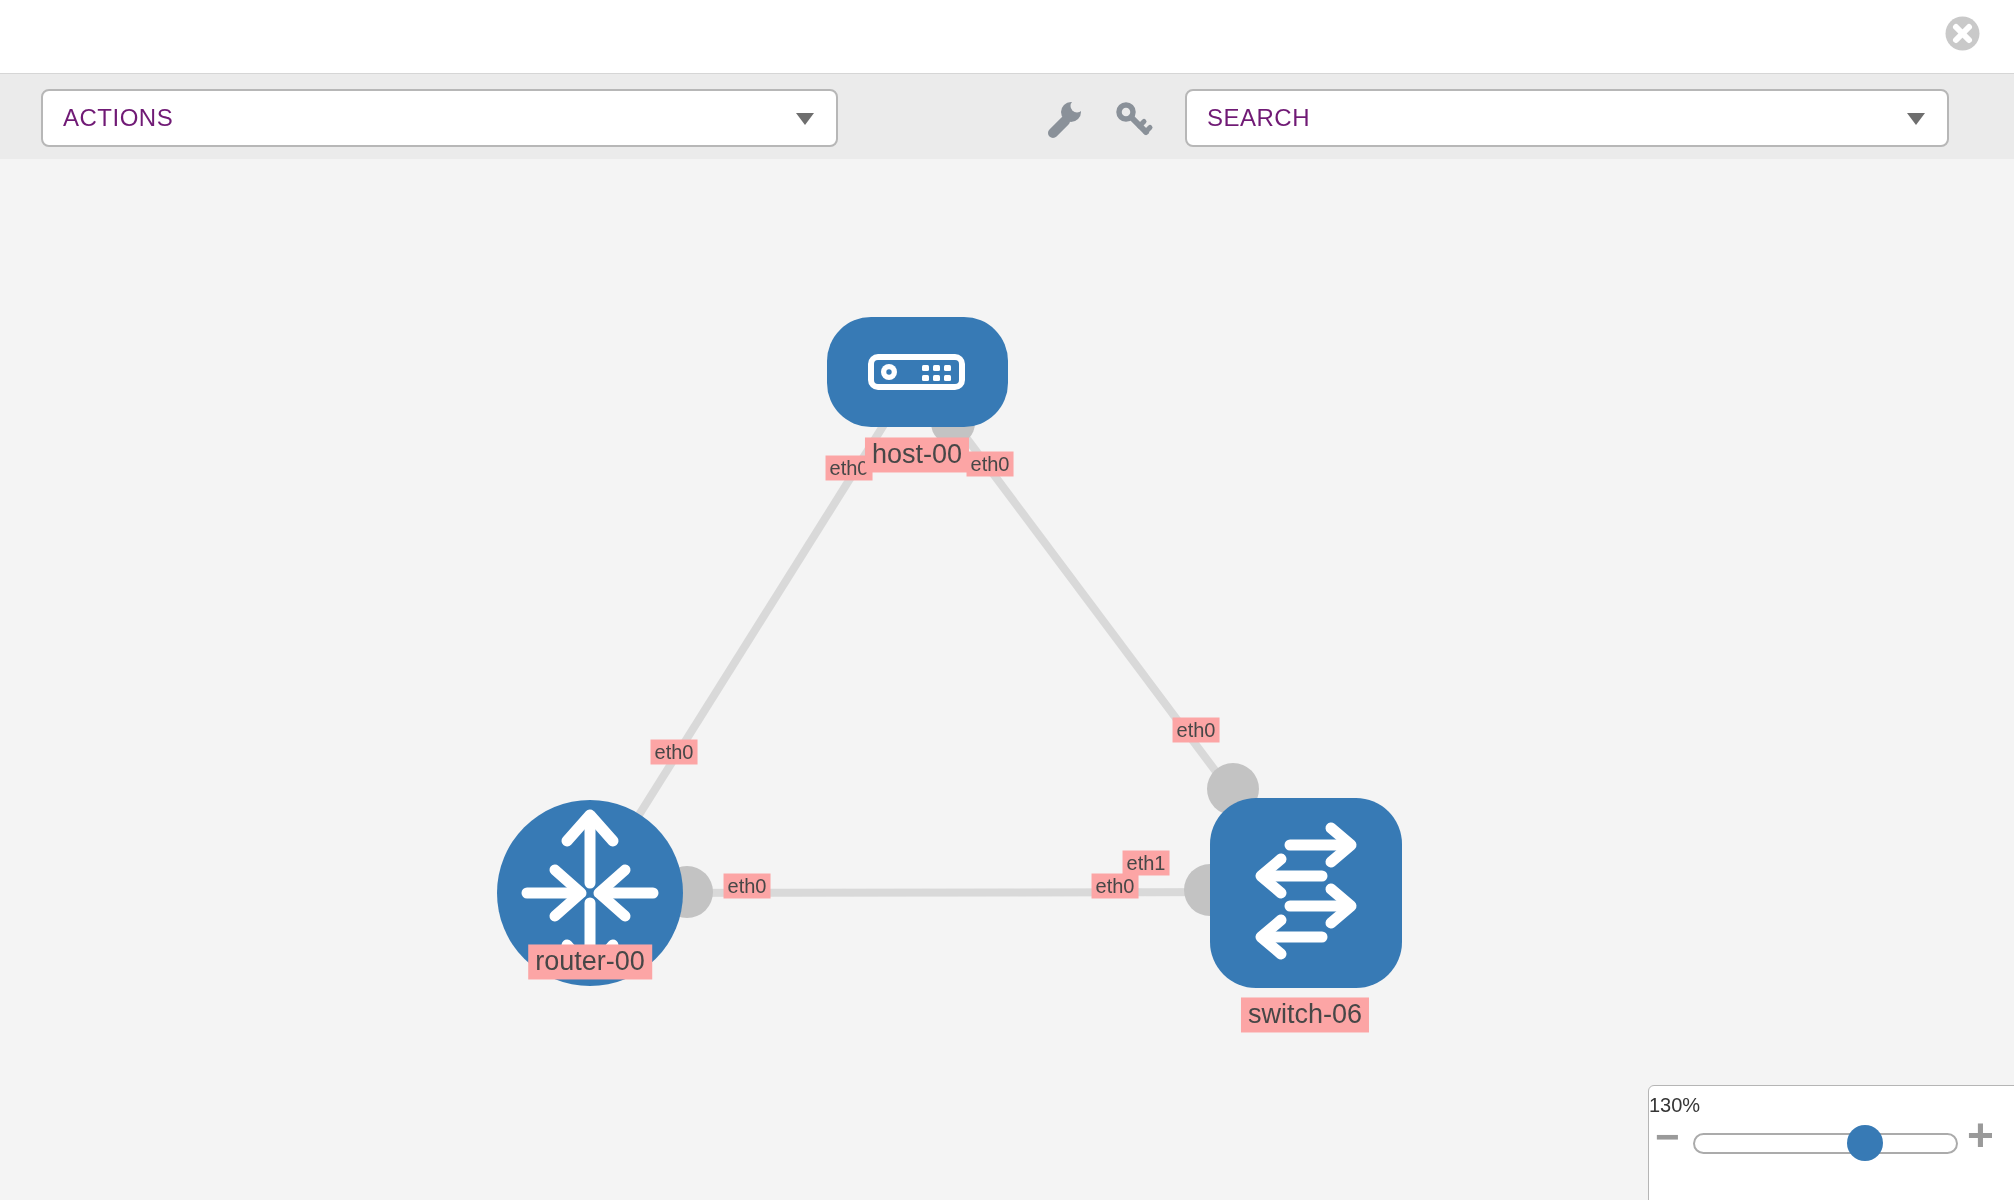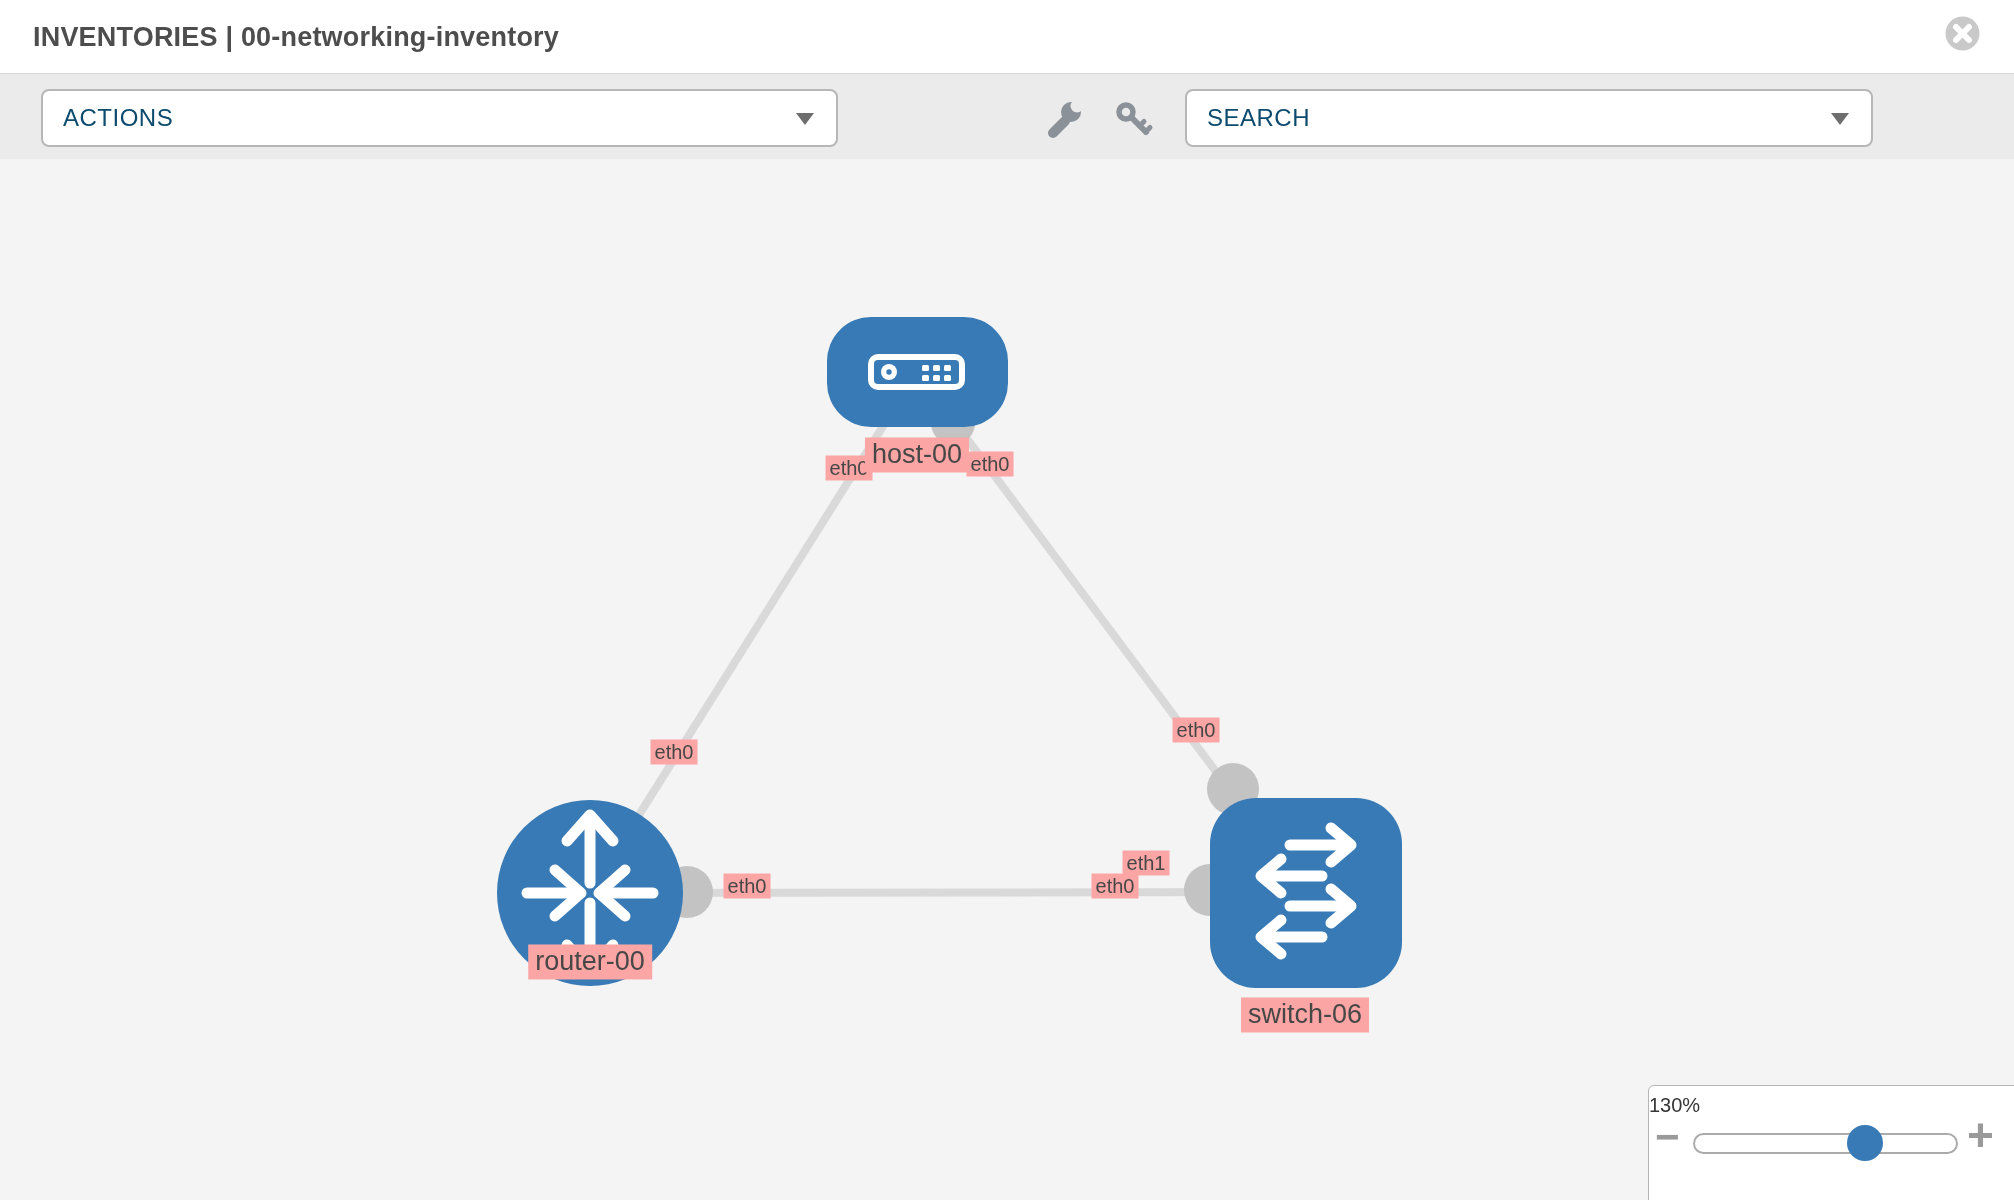--- a/index.html
+++ b/index.html
@@ -11,25 +11,25 @@
   .header{position:absolute;top:0;left:0;width:2014px;height:73px;background:#ffffff;box-sizing:border-box;}
   .page-title{position:absolute;left:33px;top:50%;transform:translateY(-50%);
     font-size:27px;font-weight:bold;color:#4d4d4d;letter-spacing:.2px;white-space:nowrap;}
   .close-btn{position:absolute;right:33px;top:15px;width:37px;height:37px;background:transparent;border:none;padding:0;cursor:pointer;}
 
   
   .toolbar{position:absolute;top:73px;left:0;width:2014px;height:85px;background:#ebebeb;
     border-top:1px solid #d6d6d6;border-bottom:1px solid #c3c3c3;box-sizing:content-box;}
   .select-box{position:absolute;top:15px;height:58px;background:#fff;border:2px solid #b7b7b7;border-radius:8px;
     box-sizing:border-box;display:flex;align-items:center;padding:0 20px;cursor:pointer;}
-  .select-box .select-label{font-size:24px;color:#0c4a6e;letter-spacing:.5px;}
+  .select-box .select-label{font-size:24px;color:#701a75;letter-spacing:.5px;}
   .caret{position:absolute;right:22px;top:50%;margin-top:-5px;width:0;height:0;
     border-left:9px solid transparent;border-right:9px solid transparent;border-top:12px solid #6e6e6e;}
   #actions-select{left:41px;width:797px;}
-  #search-select{left:1185px;width:688px;}
+  #search-select{left:1185px;width:764px;}
   .tool-btn{position:absolute;top:24px;width:44px;height:44px;background:transparent;border:none;padding:0;cursor:pointer;}
   #wrench-btn{left:1042px;}
   #key-btn{left:1111px;}
 
   
   .canvas{position:absolute;top:159px;left:0;width:2014px;height:1041px;background:#f4f4f4;}
   .topo{position:absolute;top:0;left:0;}
   .iface-label,.node-label{
     position:absolute;transform:translate(-50%,-50%);
     background:#fca5a5;color:#474747;white-space:nowrap;line-height:1.15;
@@ -48,21 +48,20 @@
   .zoom-minus{left:6px;top:30px;font-size:42px;line-height:42px;}
   .zoom-plus{left:318px;top:26px;font-size:46px;line-height:46px;}
   .zoom-track{position:absolute;left:44px;top:47px;width:265px;height:21px;background:#fff;
     border:2px solid #ababab;border-radius:12px;box-sizing:border-box;cursor:pointer;}
   .zoom-thumb{position:absolute;left:152px;top:-10px;width:36px;height:36px;border-radius:50%;cursor:grab;}
 </style>
 </head>
 <body>
 
 <div class="header">
-  <div class="page-title">INVENTORIES | 00-networking-inventory</div>
   <button class="close-btn" aria-label="close">
     <svg width="37" height="37" viewBox="0 0 37 37">
       <circle cx="18.5" cy="18.5" r="17" fill="#c9c9c9"></circle>
       <line x1="12" y1="12" x2="25" y2="25" stroke="#fff" stroke-width="6" stroke-linecap="round"></line>
       <line x1="25" y1="12" x2="12" y2="25" stroke="#fff" stroke-width="6" stroke-linecap="round"></line>
     </svg>
   </button>
 </div>
 
 <div class="toolbar">

